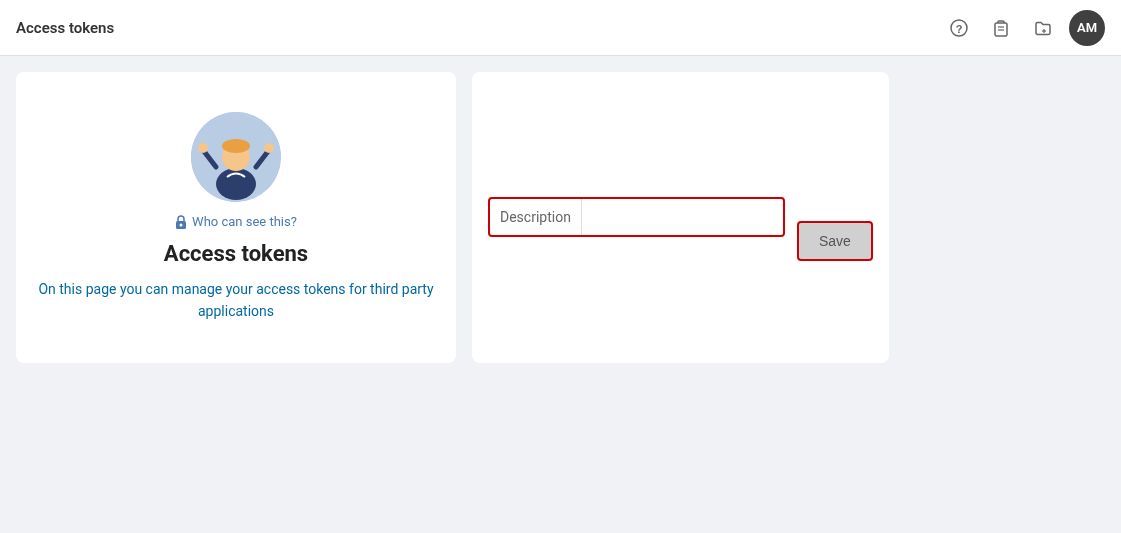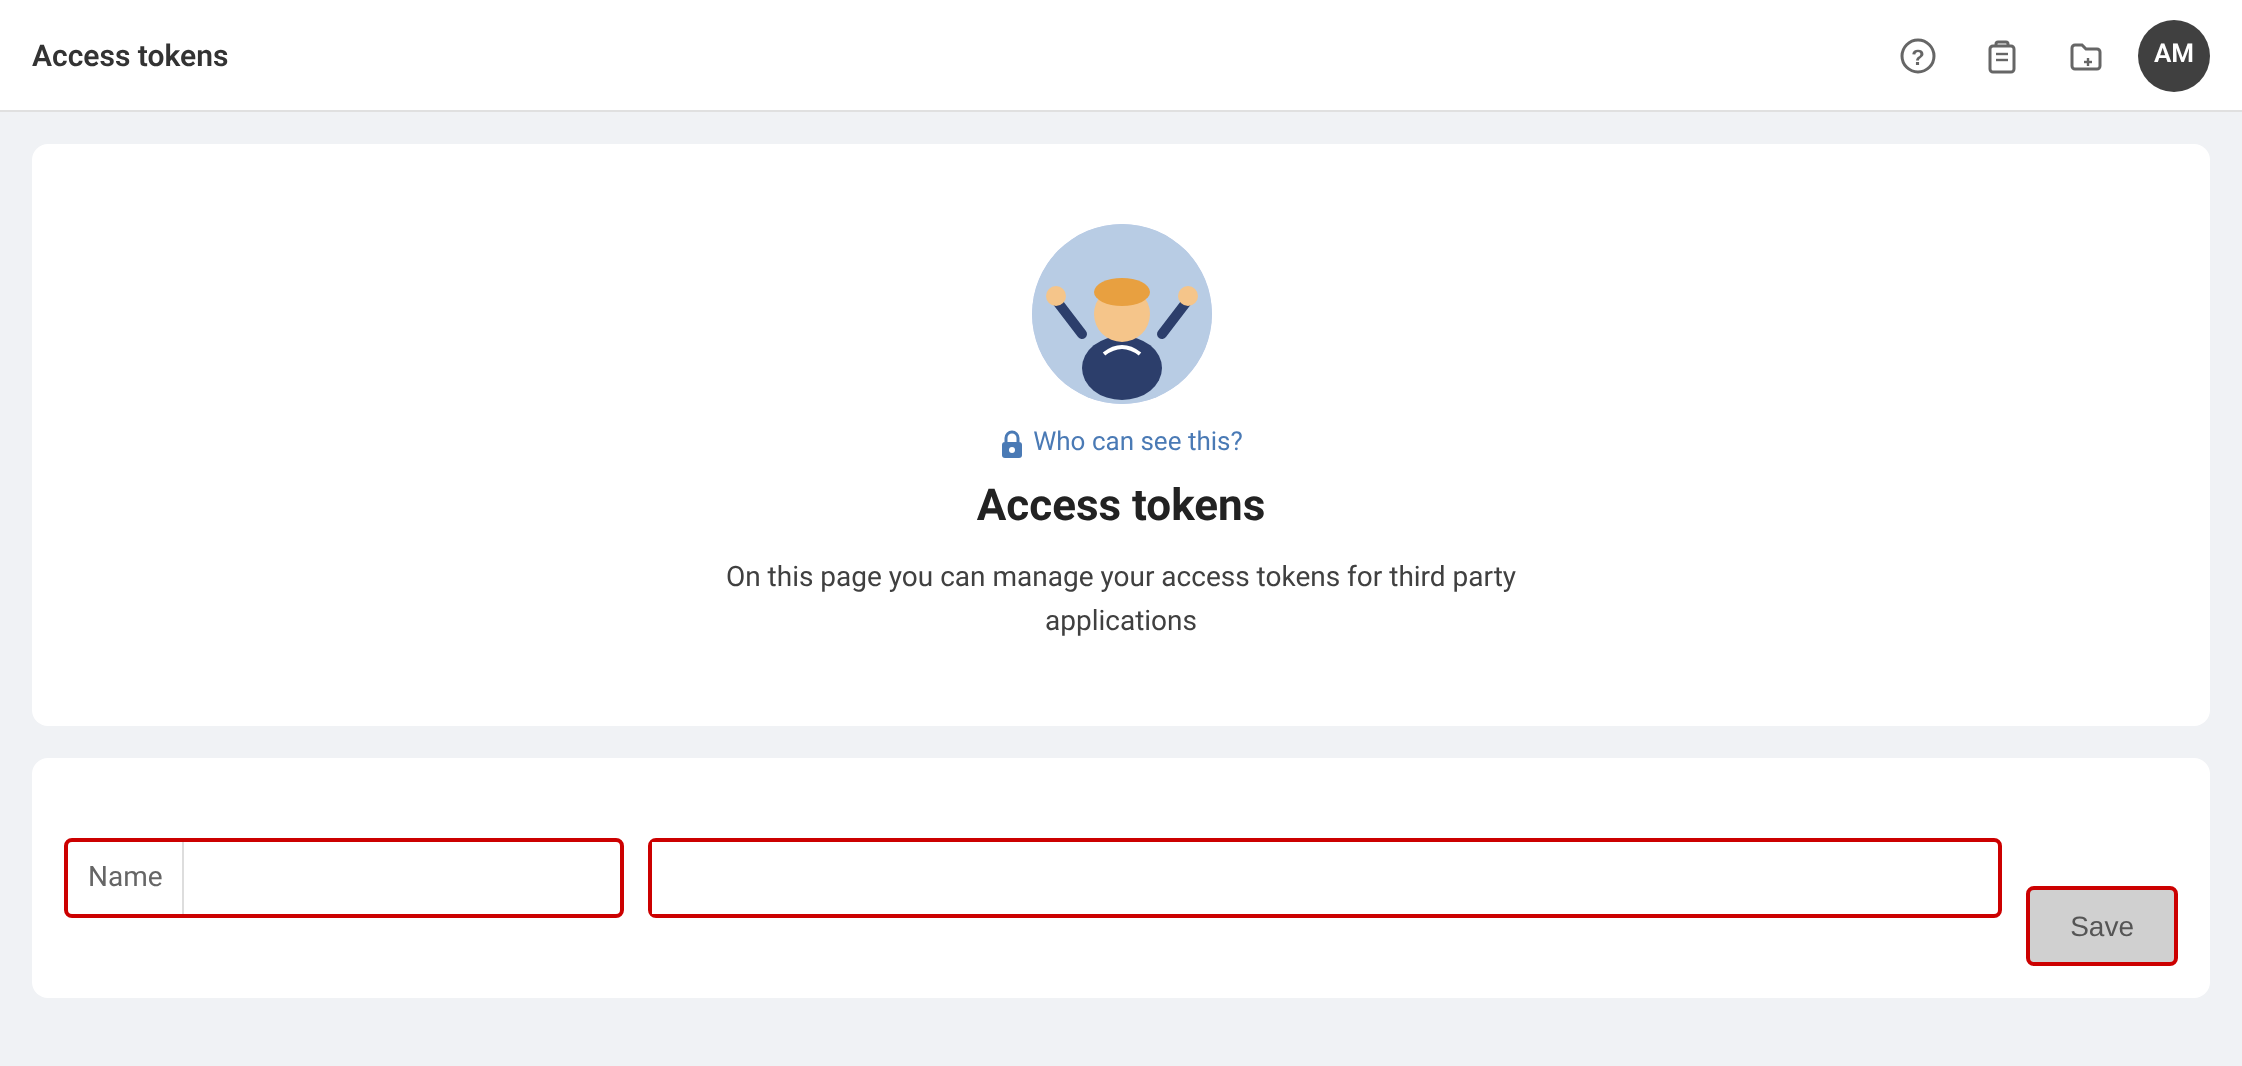--- a/index.html
+++ b/index.html
@@ -77,21 +77,21 @@
       justify-content: center;
       font-size: 13px;
       font-weight: 600;
       cursor: pointer;
     }
 
     
     .main {
       padding: 16px;
       display: flex;
-      flex-direction: column;
+      flex-direction: row;
       gap: 16px;
     }
 
     
     .card {
       background: #ffffff;
       border-radius: 8px;
       padding: 40px 20px;
       display: flex;
       flex-direction: column;
@@ -122,21 +122,21 @@
     }
 
     .card-title {
       font-size: 22px;
       font-weight: 700;
       color: #222;
     }
 
     .card-description {
       font-size: 14px;
-      color: #404040;
+      color: #0369a1;
       text-align: center;
       max-width: 400px;
       line-height: 1.6;
     }
 
     
     .form-row {
       background: #ffffff;
       border-radius: 8px;
       padding: 16px;
@@ -276,25 +276,22 @@
       </svg>
       <span>Who can see this?</span>
     </div>
 
     <h2 class="card-title">Access tokens</h2>
     <p class="card-description">On this page you can manage your access tokens for third party applications</p>
   </div>
 
   <div class="form-row">
 
-    <div class="name-wrapper">
-      <span class="name-label">Name</span>
-      <input class="name-input" type="text" style="">
-    </div>
 
     <div class="desc-wrapper">
+      <span class="desc-label">Description</span>
       <input class="desc-input" type="text" style="">
     </div>
 
     <button class="save-btn">Save</button>
   </div>
 
 </div>
 
 </body></html>

